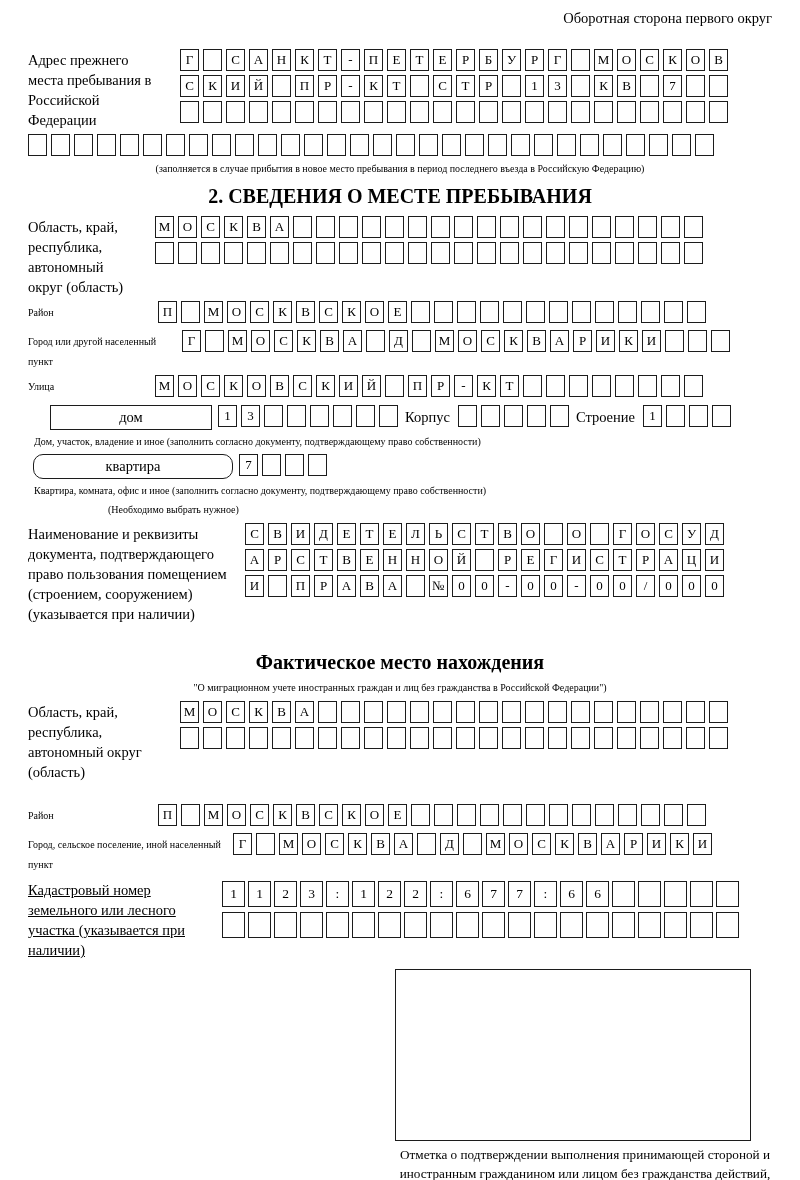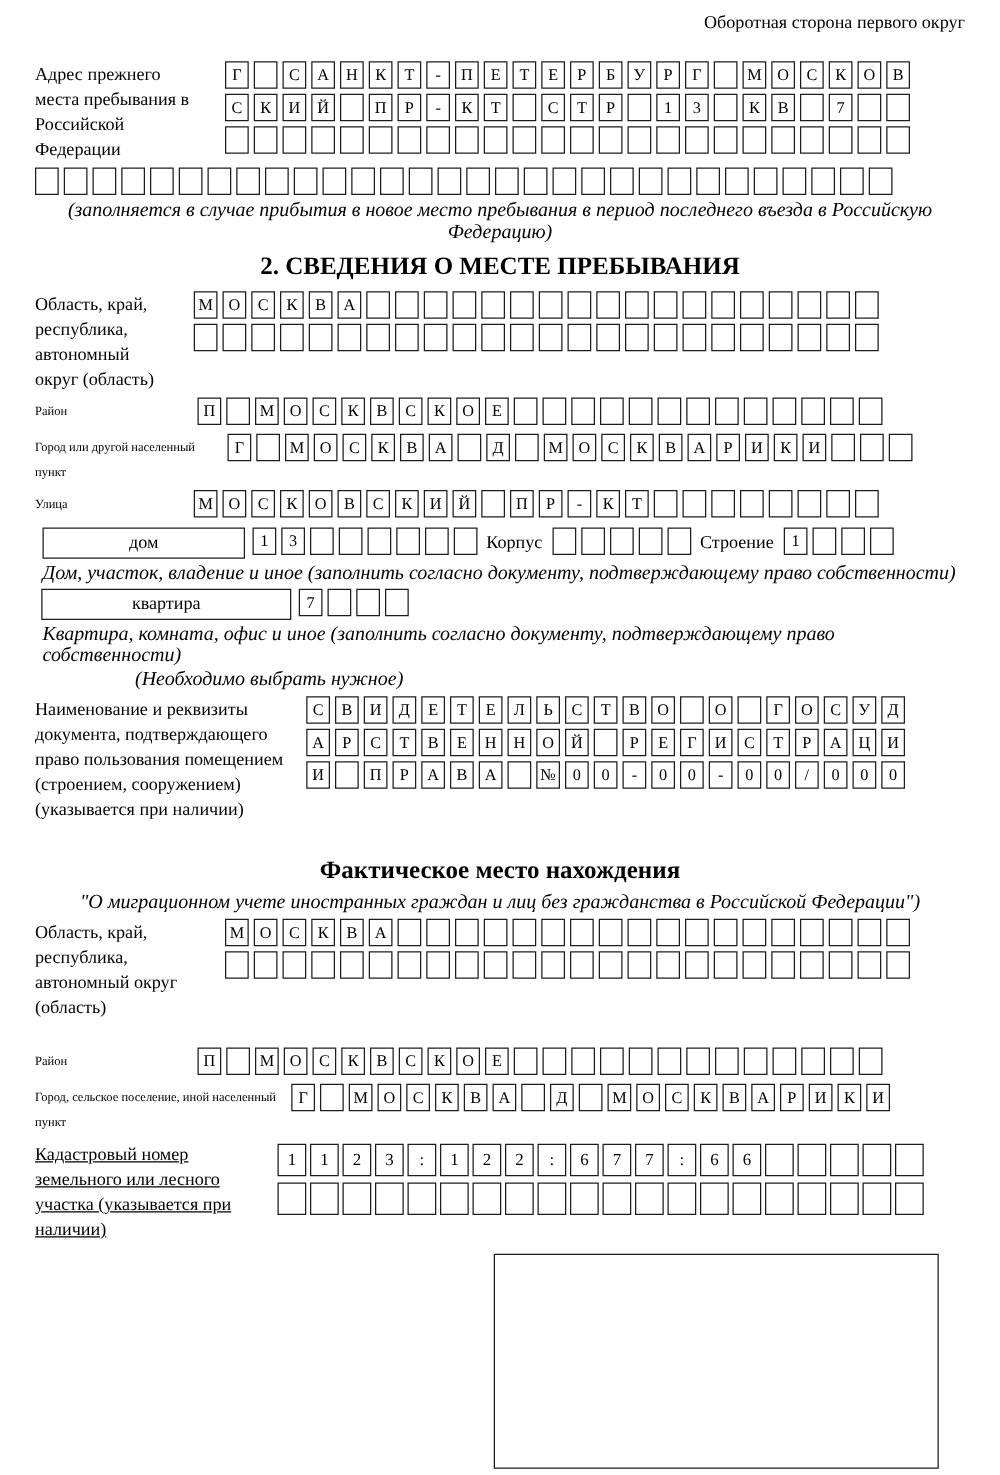--- a/index.html
+++ b/index.html
@@ -14,21 +14,21 @@
   .cell{
     display:inline-block;box-sizing:content-box;
     width:17px;height:20px;border:1.5px solid #1c1c1c;margin-right:4px;
     text-align:center;font-size:13px;line-height:20px;vertical-align:top;
   }
   .cell.big{width:21px;height:24px;line-height:24px;margin-right:3px;font-size:13.5px;}
   .big-row{height:31px;}
   
   .blk{position:relative;}
   .blabel{position:absolute;left:0;top:1px;font-size:14.5px;line-height:20px;}
-  .caption{font-size:16px;line-height:17px;font-style:italic;}
+  .caption{font-size:10px;line-height:17px;}
   .center{text-align:center;}
   .sec-title{text-align:center;font-weight:bold;font-size:20px;margin:8px 0 8px 0;}
   .inline-row{display:flex;align-items:flex-start;margin-top:3px;}
   .ilabel{flex:0 0 auto;font-size:10px;line-height:20px;padding-top:2px;}
   .wide{
     display:inline-block;box-sizing:content-box;border:1.5px solid #1c1c1c;
     height:23px;line-height:23px;text-align:center;font-size:14.5px;
     vertical-align:top;margin-right:6px;
   }
   .mid-label{font-size:14.5px;line-height:25px;vertical-align:top;margin:0 8px 0 3px;}
@@ -82,27 +82,27 @@
   <div class="inline-row">
     <span class="ilabel" style="width:154px;">Город или другой населенный пункт</span>
     <span class="box-row"><span class="cell">Г</span><span class="cell"></span><span class="cell">М</span><span class="cell">О</span><span class="cell">С</span><span class="cell">К</span><span class="cell">В</span><span class="cell">А</span><span class="cell"></span><span class="cell">Д</span><span class="cell"></span><span class="cell">М</span><span class="cell">О</span><span class="cell">С</span><span class="cell">К</span><span class="cell">В</span><span class="cell">А</span><span class="cell">Р</span><span class="cell">И</span><span class="cell">К</span><span class="cell">И</span><span class="cell"></span><span class="cell"></span><span class="cell"></span></span>
   </div>
 
   <div class="inline-row">
     <span class="ilabel" style="width:127px;">Улица</span>
     <span class="box-row"><span class="cell">М</span><span class="cell">О</span><span class="cell">С</span><span class="cell">К</span><span class="cell">О</span><span class="cell">В</span><span class="cell">С</span><span class="cell">К</span><span class="cell">И</span><span class="cell">Й</span><span class="cell"></span><span class="cell">П</span><span class="cell">Р</span><span class="cell">-</span><span class="cell">К</span><span class="cell">Т</span><span class="cell"></span><span class="cell"></span><span class="cell"></span><span class="cell"></span><span class="cell"></span><span class="cell"></span><span class="cell"></span><span class="cell"></span></span>
   </div>
 
-  <div style="margin:4px 0 0 6px;white-space:nowrap;">
+  <div style="margin:4px 0 0 22px;white-space:nowrap;">
     <span class="wide" style="width:160px;">дом</span><span class="box-row" style="display:inline-block;"><span class="cell">1</span><span class="cell">3</span><span class="cell"></span><span class="cell"></span><span class="cell"></span><span class="cell"></span><span class="cell"></span><span class="cell"></span></span><span class="mid-label">Корпус</span><span class="box-row" style="display:inline-block;"><span class="cell"></span><span class="cell"></span><span class="cell"></span><span class="cell"></span><span class="cell"></span></span><span class="mid-label">Строение</span><span class="box-row" style="display:inline-block;"><span class="cell">1</span><span class="cell"></span><span class="cell"></span><span class="cell"></span></span>
   </div>
   <div class="caption" style="margin:2px 0 4px 6px;">Дом, участок, владение и иное (заполнить согласно документу, подтверждающему право собственности)</div>
 
   <div style="margin-left:5px;white-space:nowrap;">
-    <span class="wide" style="width:198px;">квартира</span><span class="box-row" style="display:inline-block;"><span class="cell">7</span><span class="cell"></span><span class="cell"></span><span class="cell"></span></span>
+    <span class="wide" style="width:198px;border-radius:10px;">квартира</span><span class="box-row" style="display:inline-block;"><span class="cell">7</span><span class="cell"></span><span class="cell"></span><span class="cell"></span></span>
   </div>
   <div class="caption" style="margin:2px 0 2px 6px;">Квартира, комната, офис и иное (заполнить согласно документу, подтверждающему право собственности)</div>
 
   <div class="caption" style="margin-left:80px;">(Необходимо выбрать нужное)</div>
 
   <div class="blk" style="min-height:118px;margin-top:5px;">
     <div class="blabel" style="width:208px;">Наименование и реквизиты документа, подтверждающего право пользования помещением (строением, сооружением) (указывается при наличии)</div>
     <div style="margin-left:217px;">
       <div class="box-row"><span class="cell">С</span><span class="cell">В</span><span class="cell">И</span><span class="cell">Д</span><span class="cell">Е</span><span class="cell">Т</span><span class="cell">Е</span><span class="cell">Л</span><span class="cell">Ь</span><span class="cell">С</span><span class="cell">Т</span><span class="cell">В</span><span class="cell">О</span><span class="cell"></span><span class="cell">О</span><span class="cell"></span><span class="cell">Г</span><span class="cell">О</span><span class="cell">С</span><span class="cell">У</span><span class="cell">Д</span></div>
       <div class="box-row"><span class="cell">А</span><span class="cell">Р</span><span class="cell">С</span><span class="cell">Т</span><span class="cell">В</span><span class="cell">Е</span><span class="cell">Н</span><span class="cell">Н</span><span class="cell">О</span><span class="cell">Й</span><span class="cell"></span><span class="cell">Р</span><span class="cell">Е</span><span class="cell">Г</span><span class="cell">И</span><span class="cell">С</span><span class="cell">Т</span><span class="cell">Р</span><span class="cell">А</span><span class="cell">Ц</span><span class="cell">И</span></div>

